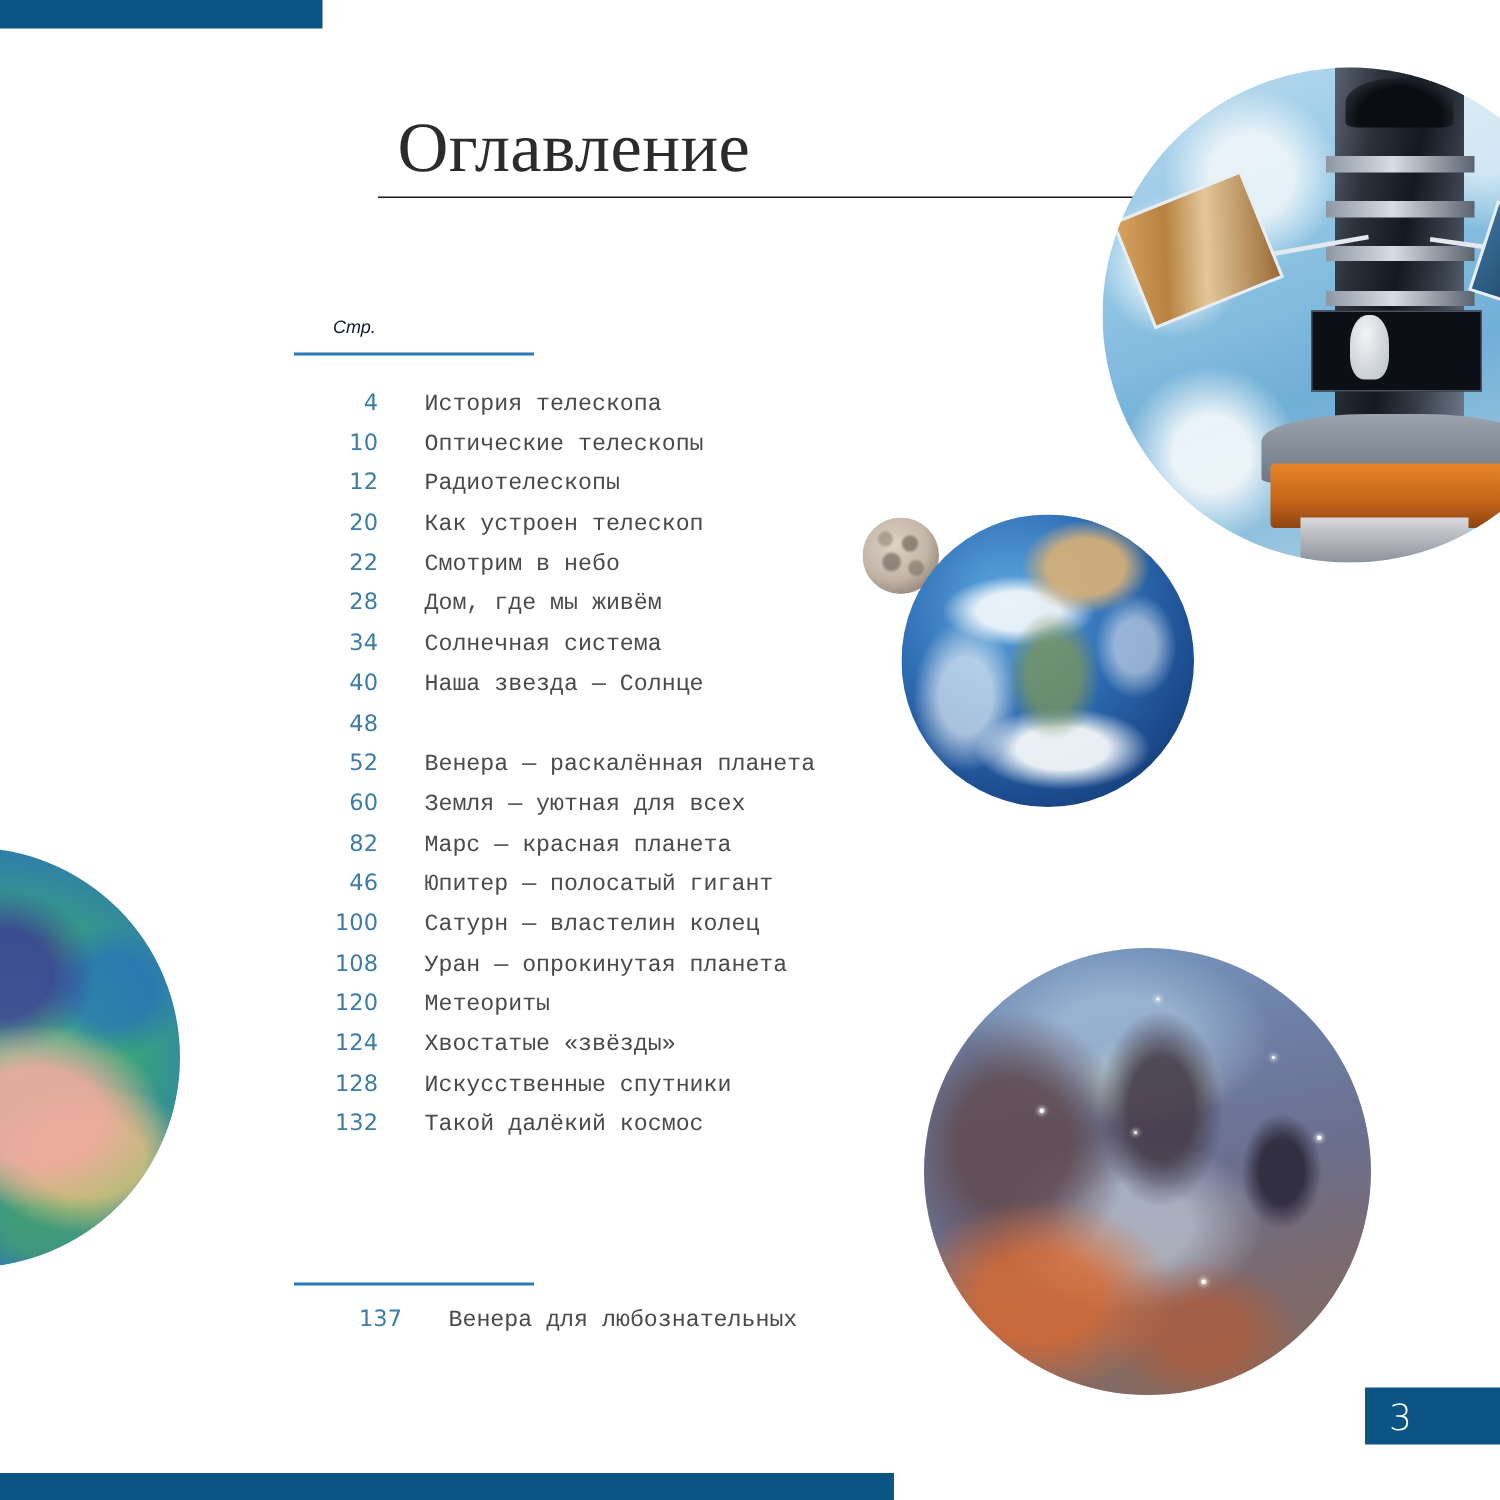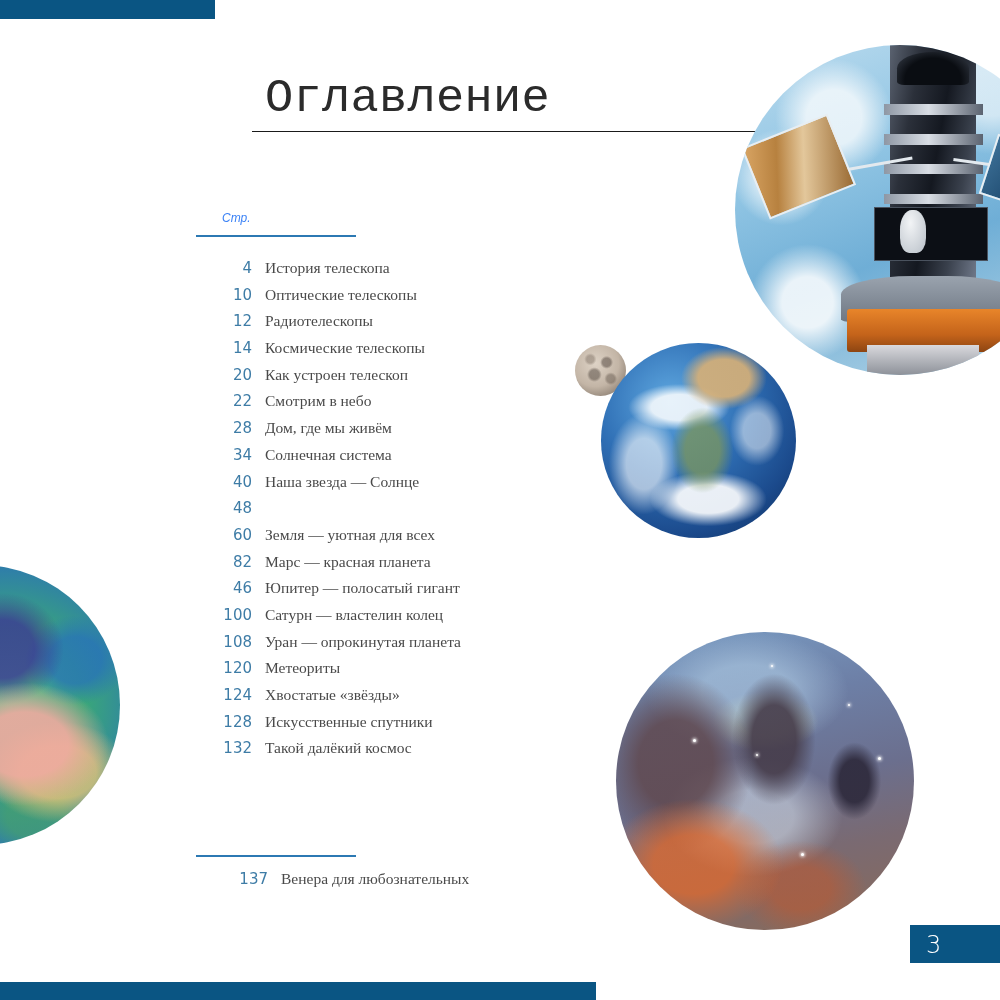--- a/index.html
+++ b/index.html
@@ -39,39 +39,39 @@
   
   .page-title {
     position: absolute;
     left: 265px;
     top: 72px;
     font-size: 47px;
     font-weight: 300;
     color: #2b2b2b;
     letter-spacing: 0.3px;
     white-space: nowrap;
-    font-family: Liberation Mono, monospace;
+    font-family: Liberation Serif, serif;
   }
   .title-rule {
     position: absolute;
     left: 252px;
     top: 131px;
     width: 558px;
     height: 1px;
     background: #1a1a1a;
   }
 
   
   .col-label {
     position: absolute;
     left: 222px;
     top: 211px;
     font-size: 12px;
     font-style: italic;
-    color: #3b82f6;
+    color: #0f172a;
     white-space: nowrap;
   }
   .rule-blue-top {
     position: absolute;
     left: 196px;
     top: 235px;
     width: 160px;
     height: 2px;
     background: #2c79b3;
   }
@@ -97,25 +97,25 @@
     height: 26.7px;
   }
   .toc-num {
     width: 72px;
     text-align: right;
     font-size: 15px;
     color: #3e7ca6;
     font-family: "DejaVu Sans", sans-serif;
   }
   .toc-title {
-    margin-left: 13px;
+    margin-left: 31px;
     font-size: 15.5px;
     color: #4a4a4a;
     white-space: nowrap;
-    font-family: Liberation Serif, serif;
+    font-family: Liberation Mono, monospace;
   }
 
   .toc-extra {
     position: absolute;
     left: 196px;
     top: 870px;
     width: 420px;
   }
 
   
@@ -342,24 +342,20 @@
       </div>
       <div class="toc-row">
         <div class="toc-num">10</div>
         <div class="toc-title">Оптические телескопы</div>
       </div>
       <div class="toc-row">
         <div class="toc-num">12</div>
         <div class="toc-title">Радиотелескопы</div>
       </div>
       <div class="toc-row">
-        <div class="toc-num">14</div>
-        <div class="toc-title">Космические телескопы</div>
-      </div>
-      <div class="toc-row">
         <div class="toc-num">20</div>
         <div class="toc-title">Как устроен телескоп</div>
       </div>
       <div class="toc-row">
         <div class="toc-num">22</div>
         <div class="toc-title">Смотрим в небо</div>
       </div>
       <div class="toc-row">
         <div class="toc-num">28</div>
         <div class="toc-title">Дом, где мы живём</div>
@@ -367,20 +363,24 @@
       <div class="toc-row">
         <div class="toc-num">34</div>
         <div class="toc-title">Солнечная система</div>
       </div>
       <div class="toc-row">
         <div class="toc-num">40</div>
         <div class="toc-title">Наша звезда — Солнце</div>
       </div>
       <div class="toc-row">
         <div class="toc-num">48</div>
+      </div>
+      <div class="toc-row">
+        <div class="toc-num">52</div>
+        <div class="toc-title">Венера — раскалённая планета</div>
       </div>
       <div class="toc-row">
         <div class="toc-num">60</div>
         <div class="toc-title">Земля — уютная для всех</div>
       </div>
       <div class="toc-row">
         <div class="toc-num">82</div>
         <div class="toc-title">Марс — красная планета</div>
       </div>
       <div class="toc-row">

